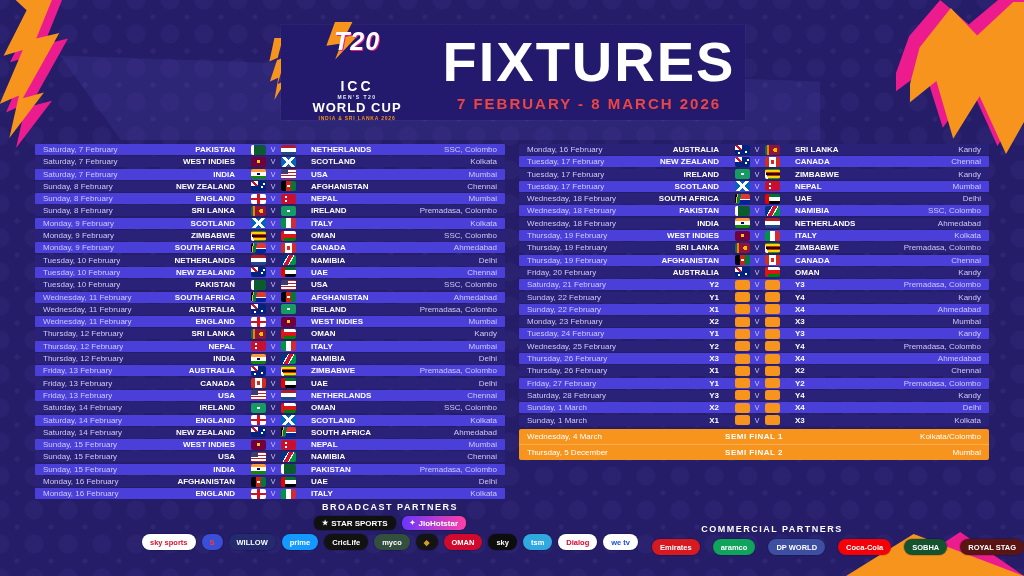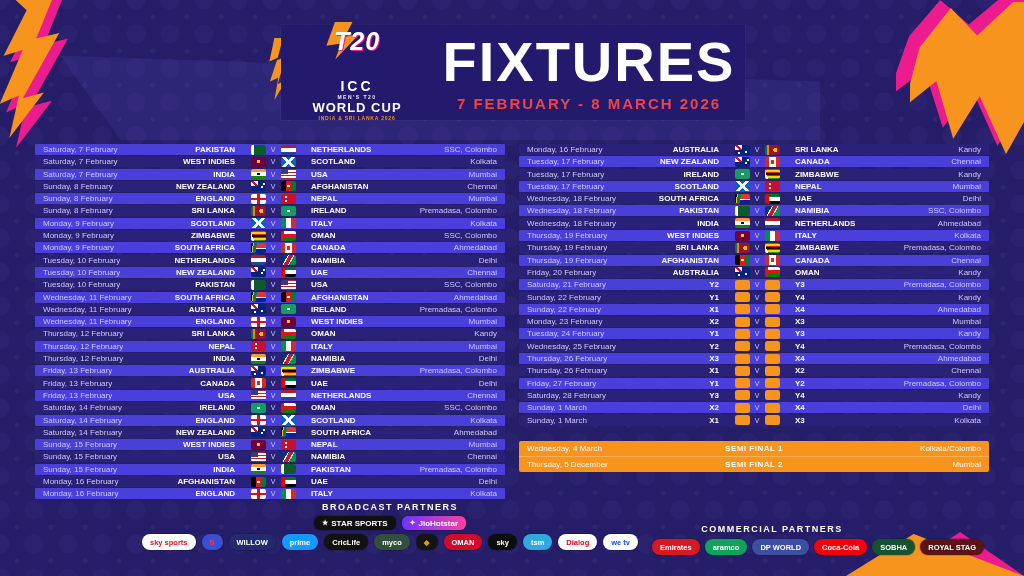--- a/index.html
+++ b/index.html
@@ -57,21 +57,21 @@
     font-size:8px;color:#cfc9f7;padding:0 5px;}
   .fx-row.hl{background:#4a3fd9;}
   .fx-date{text-align:left;padding-left:3px;white-space:nowrap;}
   .fx-t1{text-align:right;padding-right:15px;font-weight:bold;color:#fff;white-space:nowrap;}
   .fx-t2{text-align:left;padding-left:15px;font-weight:bold;color:#fff;white-space:nowrap;}
   .fx-v{text-align:center;font-size:7px;}
   .fx-venue{text-align:right;padding-right:3px;white-space:nowrap;}
   .flag{width:15px;height:10px;border-radius:2px;justify-self:center;background:#888;}
 
   
-  .ko-wrap{position:absolute;left:519px;top:441px;width:470px;border-radius:2px;overflow:hidden;}
+  .ko-wrap{position:absolute;left:519px;top:429px;width:470px;border-radius:2px;overflow:hidden;}
   .ko-row{display:grid;grid-template-columns:150px 1fr 150px;align-items:center;}
   .ko-row.semi{background:#F7941E;height:15px;color:#fff;font-size:8px;}
   .ko-row.semi + .ko-row.semi{border-top:1px solid rgba(255,255,255,.25);}
   .ko-row.final{background:#ffffff;height:21px;color:#1d1a5e;font-size:8px;}
   .ko-date{padding-left:8px;text-align:left;}
   .ko-label{text-align:center;font-weight:bold;letter-spacing:.5px;}
   .ko-row.final .ko-label{font-size:13px;letter-spacing:1px;}
   .ko-venue{text-align:right;padding-right:8px;}
 
   
@@ -115,21 +115,21 @@
        linear-gradient(45deg,#fff 40%,#c8102e 40% 60%,#fff 60%),linear-gradient(#00247d,#00247d);
        background-size:100% 100%,100% 100%,7px 5px,100% 100%;background-repeat:no-repeat;}
   .tbd{background:#F7941E;border-radius:2.5px;}
 
   
   .broadcast{position:absolute;left:110px;top:502px;width:560px;text-align:center;}
   .commercial{position:absolute;left:652px;top:524px;width:340px;text-align:left;z-index:2;}
   .partners-title{color:#fff;font-size:9px;font-weight:bold;letter-spacing:1.5px;}
   .commercial .partners-title{text-align:center;width:240px;}
   .pill-row{display:flex;justify-content:center;align-items:center;gap:6px;margin-top:4px;}
-  .commercial .pill-row{justify-content:flex-start;gap:5px;margin-top:5px;}
+  .commercial .pill-row{justify-content:flex-start;gap:13px;margin-top:5px;}
   .pill{height:16px;border-radius:8px;padding:0 8px;display:flex;align-items:center;justify-content:center;
     font-size:7.5px;font-weight:bold;white-space:nowrap;box-shadow:0 0 0 1px rgba(0,0,0,.15);}
   .pill .icon-glyph{margin-right:3px;font-size:7px;}
   .primary-row .pill{height:14px;font-size:8px;border-radius:6px;}
 </style>
 </head>
 <body>
 
 <div class="poster">
   <div class="bg-pattern"></div>

